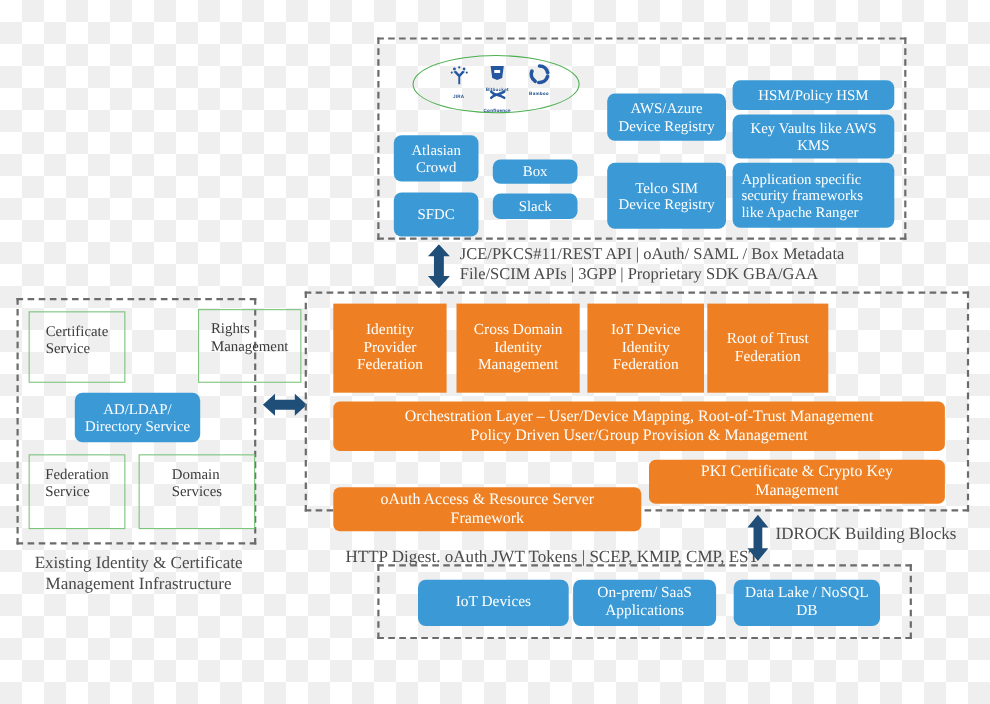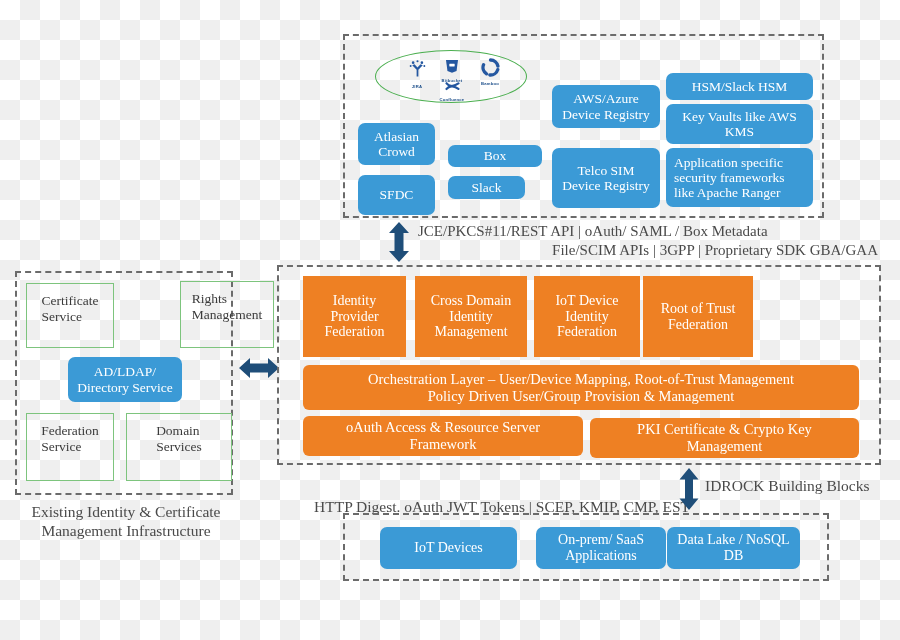--- a/index.html
+++ b/index.html
@@ -166,54 +166,54 @@
     </span>
     <span class="cap">Confluence</span>
   </div>
 
   <div class="bluebox" style="left:358px; top:123px; width:77px; height:42px; font-size:13.5px;">
     <span>Atlasian<br>Crowd</span>
   </div>
   <div class="bluebox" style="left:358px; top:175px; width:77px; height:40px; font-size:13.5px;">
     <span>SFDC</span>
   </div>
-  <div class="bluebox" style="left:448px; top:145px; width:94px; height:22px; font-size:13.5px;">
+  <div class="bluebox" style="left:448px; top:145px; width:77px; height:22px; font-size:13.5px;">
     <span>Box</span>
   </div>
   <div class="bluebox" style="left:448px; top:176px; width:77px; height:23px; font-size:13.5px;">
     <span>Slack</span>
   </div>
 
   <div class="bluebox" style="left:552px; top:85px; width:108px; height:43px; font-size:13.5px;">
     <span>AWS/Azure<br>Device Registry</span>
   </div>
   <div class="bluebox" style="left:552px; top:148px; width:108px; height:60px; font-size:13.5px;">
     <span>Telco SIM<br>Device Registry</span>
   </div>
 
   <div class="bluebox" style="left:666px; top:73px; width:147px; height:27px; font-size:13.5px;">
-    <span>HSM/Slack HSM</span>
+    <span>HSM/Policy HSM</span>
   </div>
   <div class="bluebox" style="left:666px; top:104px; width:147px; height:40px; font-size:13.5px;">
     <span>Key Vaults like AWS<br>KMS</span>
   </div>
   <div class="bluebox" style="left:666px; top:148px; width:147px; height:59px; font-size:13.5px; justify-content:flex-start; text-align:left; padding-left:8px;">
     <span>Application specific<br>security frameworks<br>like Apache Ranger</span>
   </div>
 
   <div class="arrow" style="left:386px; top:222px; width:26px; height:40px;">
     <svg width="26" height="40" viewBox="0 0 26 40" aria-hidden="true">
       <path d="M13 0 L23 11 H17.5 V29 H23 L13 40 L3 29 H8.5 V11 H3 Z" fill="#1f4e79"></path>
     </svg>
   </div>
 
   <div class="label" style="left:418px; top:222px; width:460px; font-size:15px; text-align:left;">
     <span>JCE/PKCS#11/REST API | oAuth/ SAML / Box Metadata</span>
   </div>
-  <div class="label" style="left:418px; top:241px; width:460px; font-size:15px; text-align:right;">
+  <div class="label" style="left:418px; top:241px; width:460px; font-size:15px; text-align:left;">
     <span>File/SCIM APIs | 3GPP | Proprietary SDK GBA/GAA</span>
   </div>
 
   <div class="dashbox-left" style="left:15px; top:271px; width:218px; height:224px;"></div>
 
   <div class="greenbox" style="left:26px; top:283px; width:88px; height:65px; font-size:13.5px;">
     <span>Certificate<br>Service</span>
   </div>
   <div class="greenbox" style="left:136px; top:281px; width:94px; height:67px; font-size:13.5px;margin-left:44px;">
     <span>Rights<br>Management</span>
@@ -252,21 +252,21 @@
     <span>IoT Device<br>Identity<br>Federation</span>
   </div>
   <div class="orangebox" style="left:643px; top:276px; width:110px; height:81px; font-size:14px;">
     <span>Root of Trust<br>Federation</span>
   </div>
 
   <div class="orangebox rounded" style="left:303px; top:365px; width:556px; height:45px; font-size:14.5px;text-align:center;">
     <span>Orchestration Layer – User/Device Mapping, Root-of-Trust Management<br>Policy Driven User/Group Provision &amp; Management</span>
   </div>
 
-  <div class="orangebox rounded" style="left:303px; top:416px; width:280px; height:40px; font-size:14.5px;">
+  <div class="orangebox rounded" style="left:303px; top:443px; width:280px; height:40px; font-size:14.5px;">
     <span>oAuth Access &amp; Resource Server<br>Framework</span>
   </div>
   <div class="orangebox rounded" style="left:590px; top:418px; width:269px; height:40px; font-size:14.5px;">
     <span>PKI Certificate &amp; Crypto Key<br>Management</span>
   </div>
 
   <div class="label" style="left:240px; top:498px; width:450px; font-size:15.5px; text-align:right;">
     <span>HTTP Digest. oAuth JWT Tokens | SCEP, KMIP, CMP, EST</span>
   </div>
 
@@ -278,20 +278,20 @@
     <svg width="24" height="42" viewBox="0 0 24 42" aria-hidden="true">
       <path d="M12 0 L21.5 11.5 H16 V30.5 H21.5 L12 42 L2.5 30.5 H8 V11.5 H2.5 Z" fill="#1f4e79"></path>
     </svg>
   </div>
 
   <div class="dashbox" style="left:343px; top:513px; width:486px; height:68px;"></div>
 
   <div class="bluebox" style="left:380px; top:527px; width:137px; height:42px; font-size:14px;">
     <span>IoT Devices</span>
   </div>
-  <div class="bluebox" style="left:536px; top:527px; width:130px; height:42px; font-size:14px;">
+  <div class="bluebox" style="left:521px; top:527px; width:130px; height:42px; font-size:14px;">
     <span>On-prem/ SaaS<br>Applications</span>
   </div>
   <div class="bluebox" style="left:667px; top:527px; width:133px; height:42px; font-size:14px;">
     <span>Data Lake / NoSQL<br>DB</span>
   </div>
 
 </div>
 
 </body></html>

